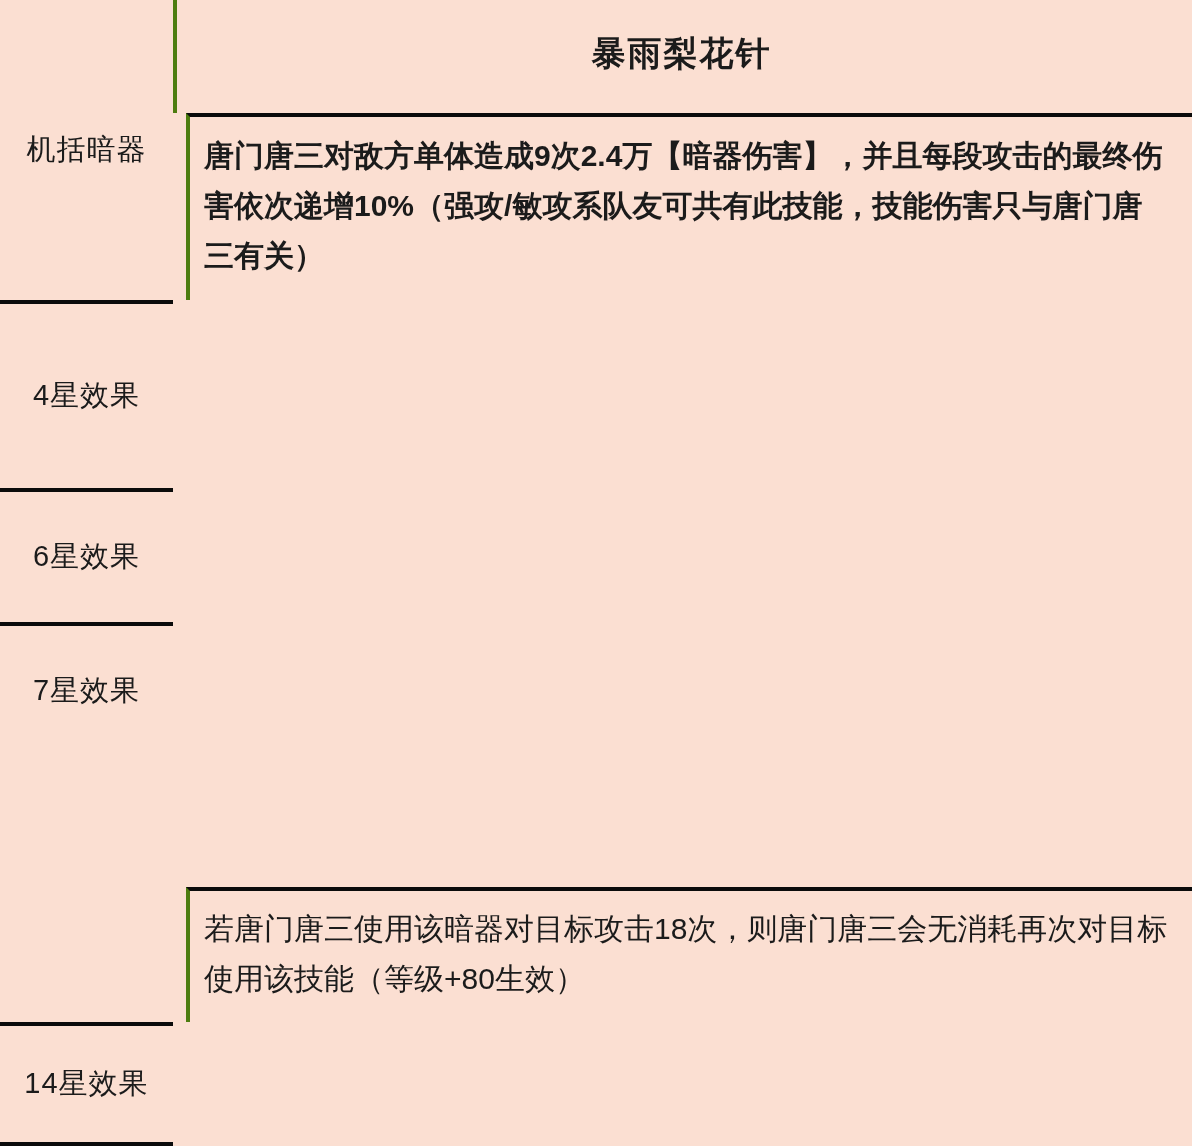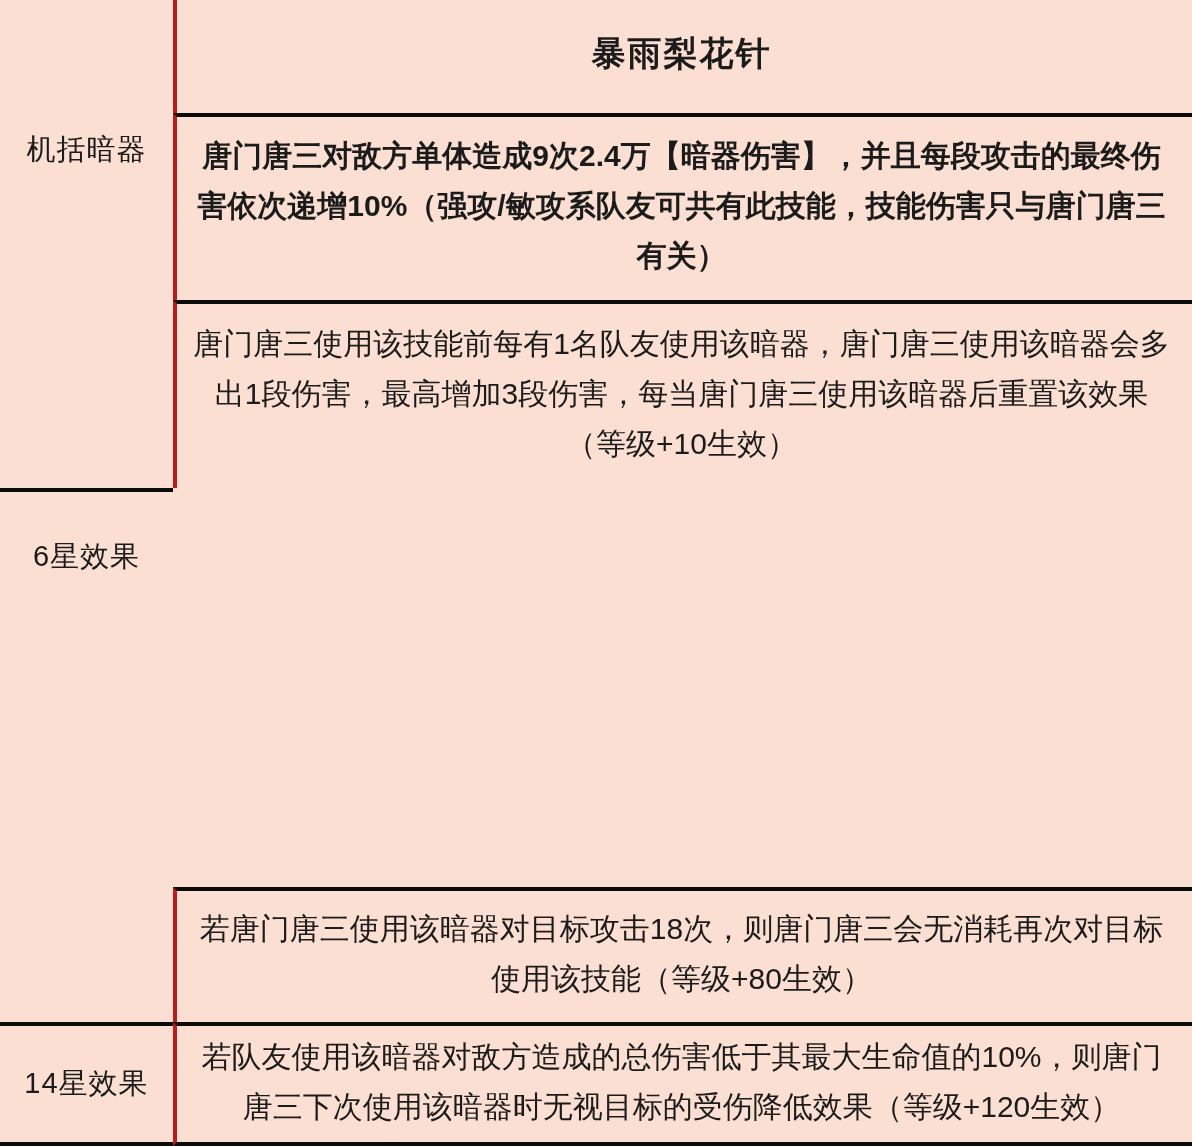--- a/index.html
+++ b/index.html
@@ -26,69 +26,66 @@
   .label-cell {
     grid-column: 1;
     justify-content: center;
     font-size: 29px;
     letter-spacing: 1px;
   }
   .merged { grid-row: 1 / 3; }
   
   .right-cell {
     grid-column: 2;
-    border-left: 4px solid #b91c1c;
+    border-left: 4px solid #4d7c0f;
     padding: 1px 20px 6px 14px;
   }
   .title-cell {
     grid-row: 1;
     justify-content: center;
     font-weight: bold;
     font-size: 34px;
     letter-spacing: 2px;
   }
   .desc {
     font-size: 30px;
     line-height: 50px;
-    text-align: center;
+    text-align: left;
+    margin-left: 13px;
   }
   .bold { font-weight: bold; }
   .bt { border-top: 4px solid #0b0b0b; }
   .bb { border-bottom: 4px solid #0b0b0b; }
   .desc-text { display: block; width: 100%; }
 </style>
 </head>
 <body>
 
 <div class="sheet">
 
   <div class="cell label-cell merged">机括暗器</div>
 
+  <div class="cell label-cell bt" style="grid-row:3">4星效果</div>
 
   <div class="cell label-cell bt" style="grid-row:4">6星效果</div>
 
+  <div class="cell label-cell bt" style="grid-row:5">7星效果</div>
 
 
 
   <div class="cell label-cell bt bb" style="grid-row:8">14星效果</div>
 
   <div class="cell right-cell title-cell">暴雨梨花针</div>
 
   <div class="cell right-cell bt desc bold" style="grid-row:2">
     <span class="desc-text">唐门唐三对敌方单体造成9次2.4万【暗器伤害】，并且每段攻击的最终伤害依次递增10%（强攻/敏攻系队友可共有此技能，技能伤害只与唐门唐三有关）</span>
   </div>
 
-  <div class="cell right-cell bt desc" style="grid-row:3">
-    <span class="desc-text">唐门唐三使用该技能前每有1名队友使用该暗器，唐门唐三使用该暗器会多出1段伤害，最高增加3段伤害，每当唐门唐三使用该暗器后重置该效果（等级+10生效）</span>
-  </div>
 
 
 
 
   <div class="cell right-cell bt desc" style="grid-row:7">
     <span class="desc-text">若唐门唐三使用该暗器对目标攻击18次，则唐门唐三会无消耗再次对目标使用该技能（等级+80生效）</span>
   </div>
 
-  <div class="cell right-cell bt bb desc" style="grid-row:8">
-    <span class="desc-text">若队友使用该暗器对敌方造成的总伤害低于其最大生命值的10%，则唐门唐三下次使用该暗器时无视目标的受伤降低效果（等级+120生效）</span>
-  </div>
 
 </div>
 
 </body></html>

